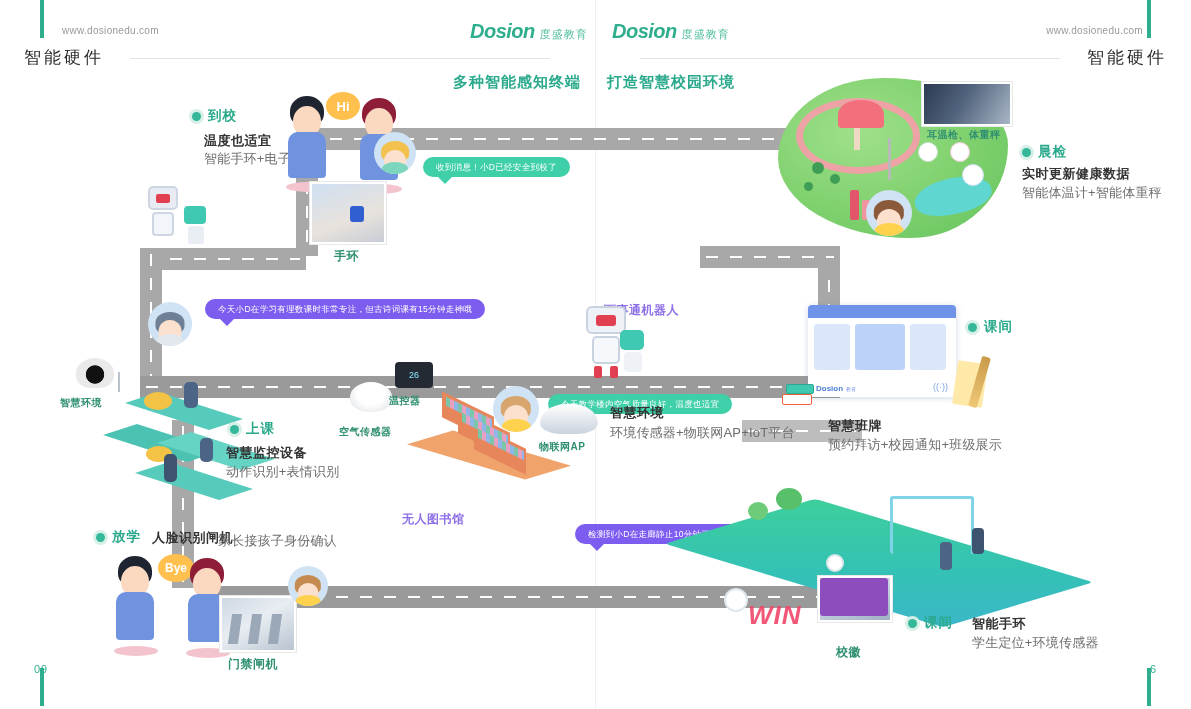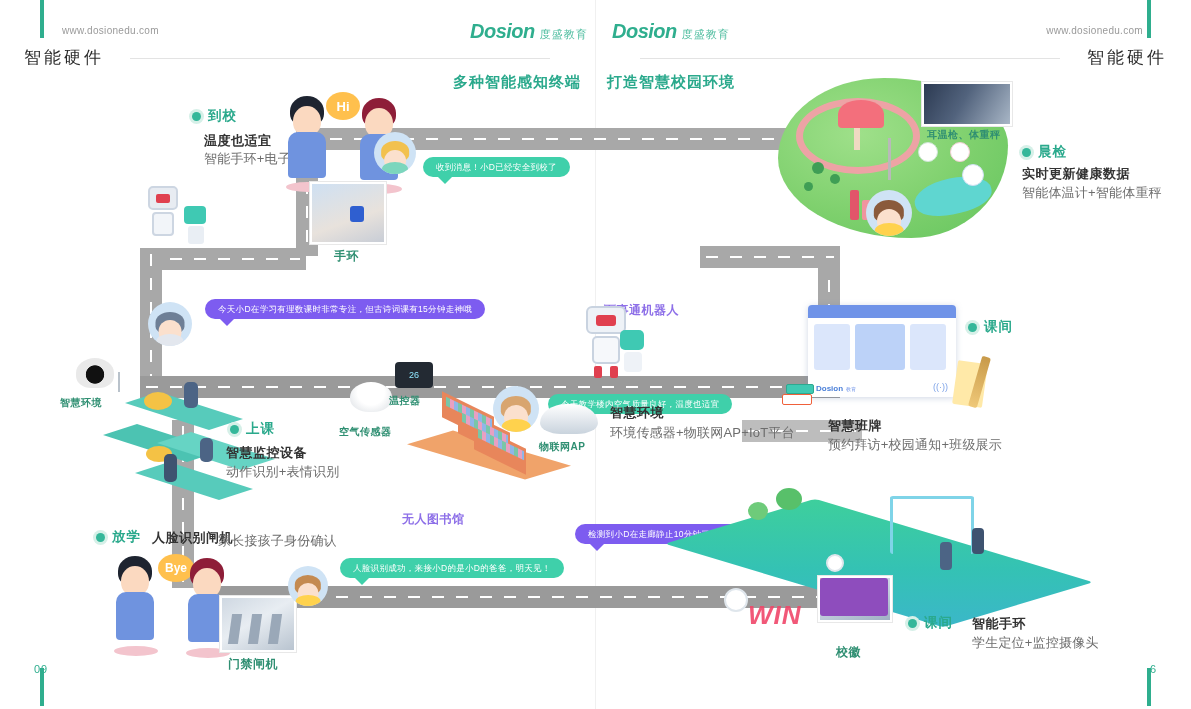--- a/index.html
+++ b/index.html
@@ -404,21 +404,20 @@
     <div style="position:absolute; left:28px; top:16px; width:10px; height:30px; background:#9aa8b8; transform:skewX(-8deg);"></div>
     <div style="position:absolute; left:48px; top:16px; width:10px; height:30px; background:#9aa8b8; transform:skewX(-8deg);"></div>
   </div>
   <div class="devLbl big" style="left:228px; top:656px;">门禁闸机</div>
 
   <div class="avatar" style="left:288px; top:566px; width:40px; height:40px;">
     <div class="hairA" style="background:#c48a50;"></div>
     <div class="face"></div>
     <div class="shirt" style="background:#ffd24d;"></div>
   </div>
-  <div class="bub green tail-bl" style="left:340px; top:558px;">人脸识别成功，来接小D的是小D的爸爸，明天见！</div>
 
   <div class="bub purple tail-bl" style="left:575px; top:524px;">检测到小D在走廊静止10分钟了，赶快去看一看吧!</div>
 
   <div class="field">
     <div class="fieldSurf"></div>
     <div style="position:absolute; left:150px; top:8px; width:84px; height:58px; border:3px solid #7fd4e8; border-bottom:none; border-radius:3px;"></div>
     <div style="position:absolute; left:86px; top:66px; width:18px; height:18px; border-radius:50%; background:#ffffff; border:2px solid #dfe6ec;"></div>
     <div style="position:absolute; left:36px; top:0; width:26px; height:22px; border-radius:50%; background:#58c06a;"></div>
     <div style="position:absolute; left:8px; top:14px; width:20px; height:18px; border-radius:50%; background:#6ecb7a;"></div>
     <div style="position:absolute; left:200px; top:54px; width:12px; height:28px; background:#4c6485; border-radius:4px;"></div>
@@ -430,16 +429,16 @@
 
   <div class="ph bordered" style="left:818px; top:576px; width:74px; height:46px; background:linear-gradient(160deg,#e2a7c0 0%,#cdd7e4 40%,#9fb0c4 100%);"></div>
   <div class="badgeImg"></div>
   <div class="devLbl big" style="left:836px; top:644px;">校徽</div>
 
   <div class="secHead" style="left:908px; top:614px;">
     <span class="dot"></span>
     <span class="stage">课间</span>
   </div>
   <div class="lblTitle" style="left:972px; top:615px;">智能手环</div>
-  <div class="lblSub" style="left:972px; top:634px;">学生定位+监控摄像头</div>
+  <div class="lblSub" style="left:972px; top:634px;">学生定位+环境传感器</div>
 
 
 </div>
 
 </body></html>

